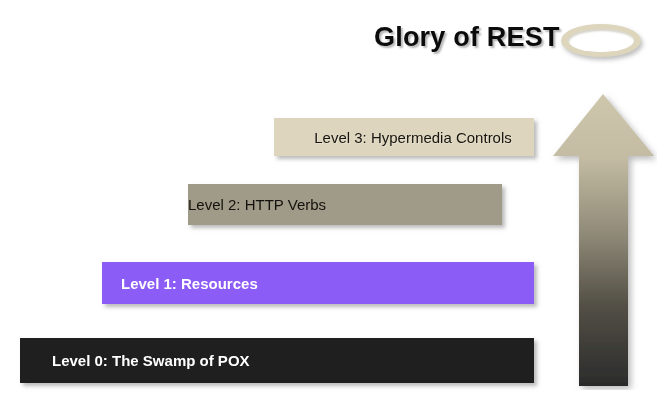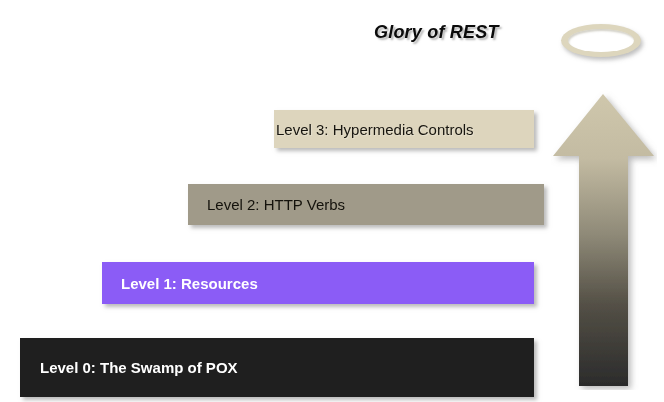--- a/index.html
+++ b/index.html
@@ -16,27 +16,26 @@
     height: 402px;
     background: #ffffff;
     overflow: hidden;
   }
 
   
   .glory-title {
     position: absolute;
     left: 374px;
     top: 22px;
-    font-size: 18px;
+    font-size: 27px;
     font-weight: bold;
     color: #0b0b0b;
     letter-spacing: 0.2px;
     white-space: nowrap;
     text-shadow: 2px 2px 2px rgba(120,120,120,0.55);
-    font-style: italic;
   }
 
   
   .halo {
     position: absolute;
     left: 561px;
     top: 24px;
     width: 80px;
     height: 33px;
   }
@@ -78,39 +77,39 @@
   }
   .bar-label {
     font-size: 15px;
     font-weight: bold;
     white-space: nowrap;
     line-height: 1;
   }
 
   .bar-l3 {
     left: 274px;
-    top: 110px;
+    top: 118px;
     width: 260px;
     height: 38px;
     background: #ddd5bd;
-    padding-left: 2px;
+    padding-left: 18px;
+    justify-content: center;
   }
   .bar-l3 .bar-label {
     color: #17150f;
     font-weight: normal;
     text-shadow: 1px 1px 0 rgba(255,255,255,0.25);
   }
 
   .bar-l2 {
     left: 188px;
     top: 184px;
-    width: 356px;
+    width: 314px;
     height: 41px;
     background: #a09a89;
-    padding-left: 19px;
     align-items: center;
   }
   .bar-l2 .bar-label {
     color: #14120c;
     font-weight: normal;
   }
 
   .bar-l1 {
     left: 102px;
     top: 262px;
@@ -120,23 +119,23 @@
     padding-left: 19px;
   }
   .bar-l1 .bar-label {
     color: #ffffff;
   }
 
   .bar-l0 {
     left: 20px;
     top: 338px;
     width: 514px;
-    height: 59px;
+    height: 45px;
     background: #1f1f1f;
-    padding-left: 20px;
+    padding-left: 32px;
   }
   .bar-l0 .bar-label {
     color: #ffffff;
   }
 </style>
 </head>
 <body>
 
 <div id="canvas">
 

